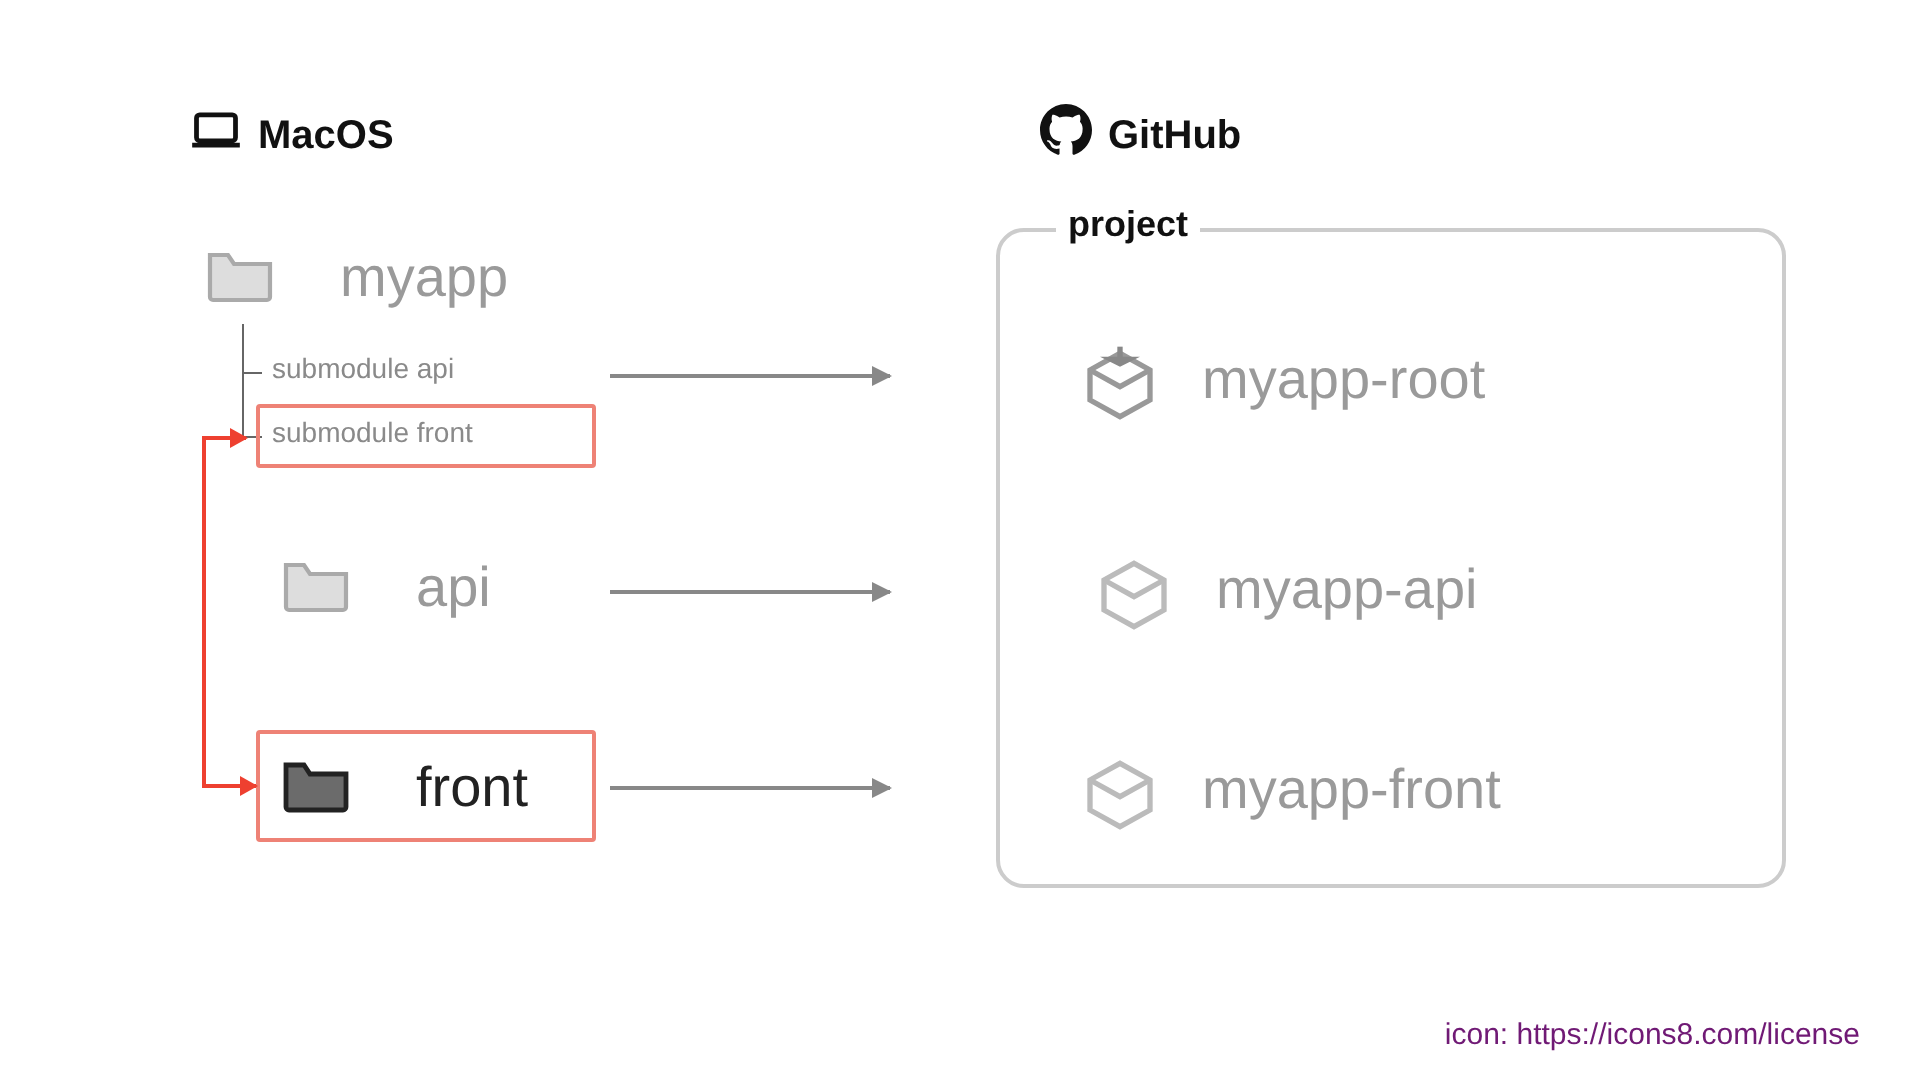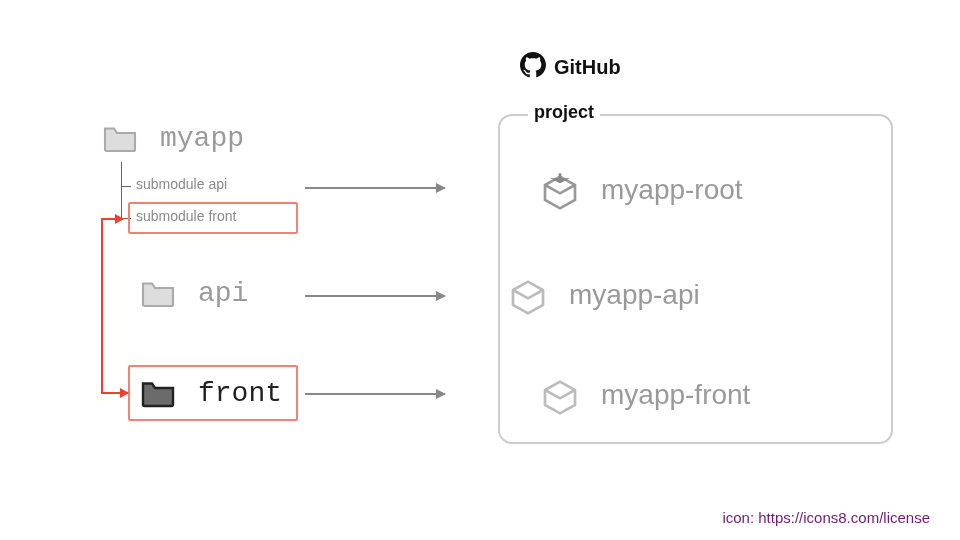--- a/index.html
+++ b/index.html
@@ -20,23 +20,22 @@
   gap: 8px;
   font-weight: 700;
   font-size: 20px;
   color: #111;
 }
 .header svg { width: 26px; height: 26px; }
 
 .folder {
   position: absolute;
   display: flex;
-  align-items: flex-end;
-  gap: 22px;
-  font-family: Liberation Mono, monospace;
+  align-items: flex-start;
+  gap: 32px;
 }
 .folder .icon { width: 36px; height: 30px; }
 .folder .label { font-size: 28px; color: #9a9a9a; font-weight: 400; }
 .folder.dark .label { color: #222; }
 
 .sub-item {
   position: absolute;
   font-size: 14px;
   color: #8a8a8a;
   font-weight: 400;
@@ -119,20 +118,29 @@
   bottom: 14px;
   font-size: 15px;
   color: #701a75;
 }
 </style>
 </head>
 <body>
 
 <div class="canvas">
 
+  <div class="header" style="left:95px; top:52px;">
+    <span>
+      <svg viewBox="0 0 24 24" fill="none" stroke="#111" stroke-width="2.2">
+        <rect x="3" y="5" width="18" height="12" rx="1.5"></rect>
+        <path d="M1 19h22"></path>
+      </svg>
+    </span>
+    <span>MacOS</span>
+  </div>
 
   <div class="header" style="left:520px; top:52px;">
     <span>
       <svg viewBox="0 0 16 16" fill="#111">
         <path d="M8 0C3.58 0 0 3.58 0 8c0 3.54 2.29 6.53 5.47 7.59.4.07.55-.17.55-.38 0-.19-.01-.82-.01-1.49-2.01.37-2.53-.49-2.69-.94-.09-.23-.48-.94-.82-1.13-.28-.15-.68-.52-.01-.53.63-.01 1.08.58 1.23.82.72 1.21 1.87.87 2.33.66.07-.52.28-.87.51-1.07-1.78-.2-3.64-.89-3.64-3.95 0-.87.31-1.59.82-2.15-.08-.2-.36-1.02.08-2.12 0 0 .67-.21 2.2.82.64-.18 1.32-.27 2-.27.68 0 1.36.09 2 .27 1.53-1.04 2.2-.82 2.2-.82.44 1.1.16 1.92.08 2.12.51.56.82 1.27.82 2.15 0 3.07-1.87 3.75-3.65 3.95.29.25.54.73.54 1.48 0 1.07-.01 1.93-.01 2.2 0 .21.15.46.55.38A8.013 8.013 0 0 0 16 8c0-4.42-3.58-8-8-8z"></path>
       </svg>
     </span>
     <span>GitHub</span>
   </div>
 
@@ -193,21 +201,21 @@
       <svg viewBox="0 0 24 24" fill="none" stroke="#999" stroke-width="1.6">
         <path d="M3 9l9-5 9 5v9l-9 5-9-5V9z"></path>
         <path d="M3 9l9 5 9-5"></path>
         <path d="M12 2v5" stroke="#888"></path>
         <path d="M6 5l6 3 6-3" fill="#888" stroke="none"></path>
       </svg>
     </span>
     <span class="label">myapp-root</span>
   </div>
 
-  <div class="pkg" style="left:508px; top:275px;justify-content:flex-end;">
+  <div class="pkg" style="left:547px; top:275px;justify-content:flex-end;">
     <span class="icon">
       <svg viewBox="0 0 24 24" fill="none" stroke="#bbb" stroke-width="1.6">
         <path d="M3 9l9-5 9 5v9l-9 5-9-5V9z"></path>
         <path d="M3 9l9 5 9-5"></path>
       </svg>
     </span>
     <span class="label">myapp-api</span>
   </div>
 
   <div class="pkg" style="left:540px; top:375px;">

